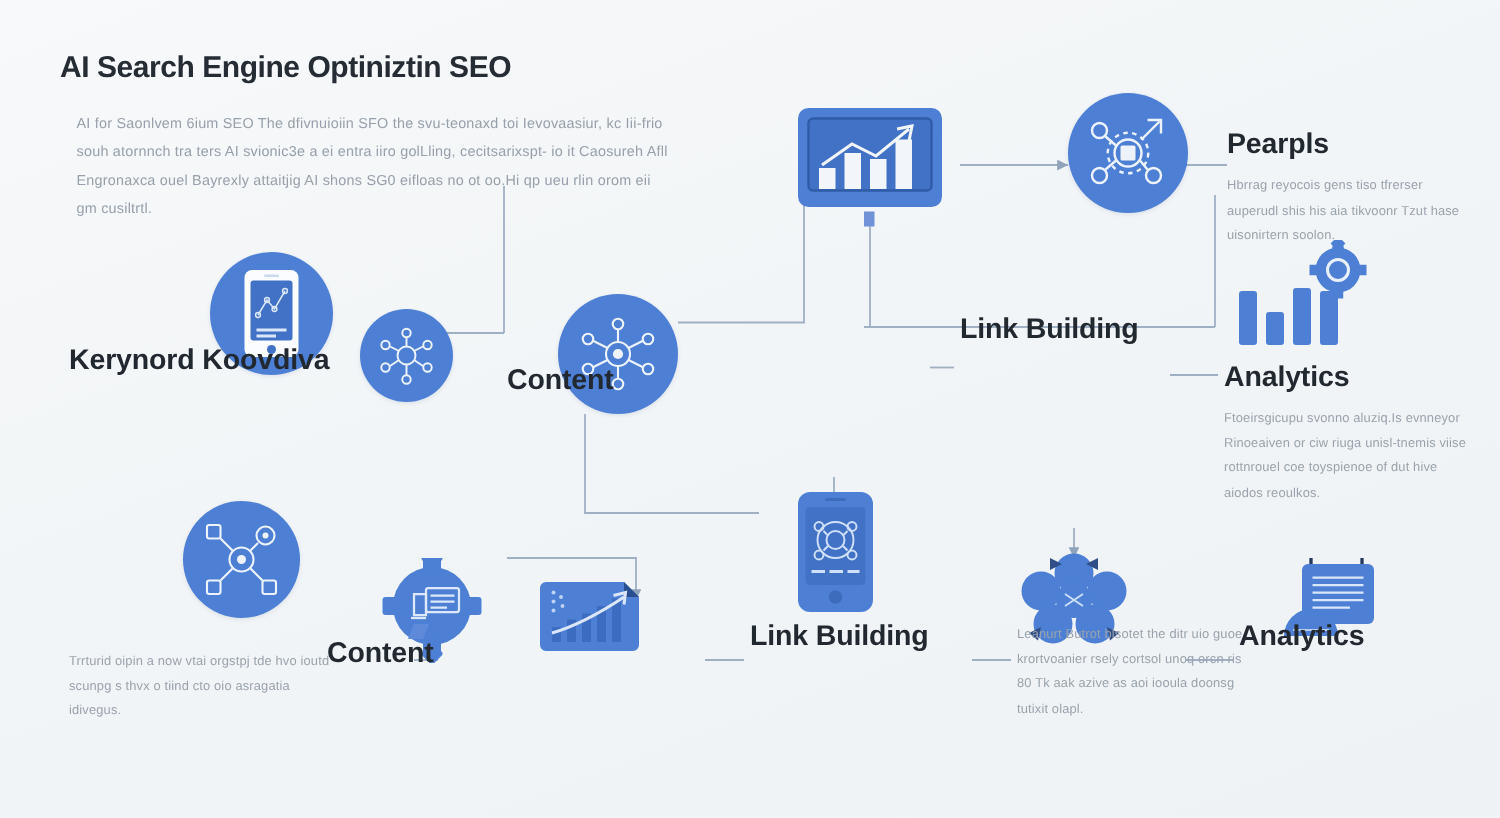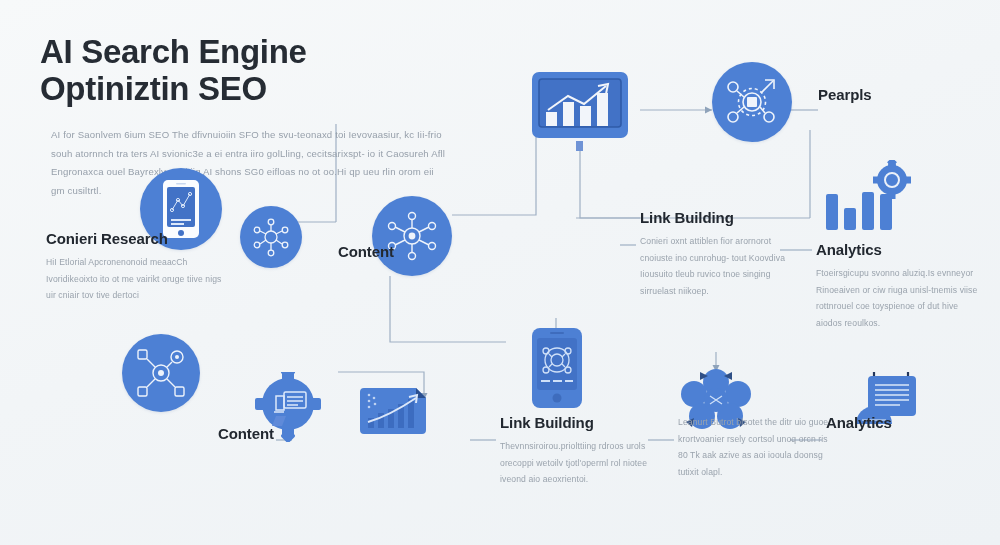--- a/index.html
+++ b/index.html
@@ -14,38 +14,38 @@
   .canvas{
     position:absolute;inset:0;
     background:linear-gradient(160deg,#f7f9fa 0%,#f2f5f7 45%,#eef2f5 100%);
   }
   .edges{position:absolute;inset:0;width:1000px;height:545px;pointer-events:none;}
 
   
   .hero{position:absolute;left:40px;top:34px;width:420px;}
   .hero h1{
     margin:0 0 18px 0;
-    font-size:33px;
+    font-size:20px;
     font-weight:bold;
     letter-spacing:-0.3px;
     color:#262c34;
     line-height:1.12;
   }
   .hero p{
     margin:11px;
     font-size:9.6px;
     line-height:1.95;
     color:#97a0ab;
     letter-spacing:0.15px;
   }
 
   
   .node{position:absolute;}
   .node .title{
-    font-size:15px;
+    font-size:19px;
     font-weight:bold;
     color:#222830;
     margin:0 0 7px 0;
     letter-spacing:-0.1px;
     white-space:nowrap;
   }
   .node .desc{
     font-size:8.6px;
     line-height:1.92;
     color:#9aa3ad;
@@ -328,51 +328,50 @@
     <g stroke="#d9e6f8" stroke-width="1.5">
       <path d="M25,17 H59 M25,22 H59 M25,27 H59 M25,32 H59 M25,37 H50"></path>
     </g>
     <path d="M6,56 a18,18 0 0,1 36,0 z" fill="#4d80d4"></path>
     <path d="M12,52 h24" stroke="#b9cdea" stroke-width="1.4"></path>
   </svg>
 </div>
 
 <div class="node" style="left:818px;top:86px;width:160px;">
   <p class="title">Pearpls</p>
+  <p class="desc">Hbrrag reyocois gens tiso tfrerser auperudl shis his aia tikvoonr Tzut hase uisonirtern soolon.</p>
 </div>
 
 <div class="node" style="left:46px;top:230px;width:180px;">
-  <p class="title">Conieri Research</p>
-  <p class="desc">HiI Etlorial Apcronenonoid meaacCh Ivoridikeoixto ito ot me vairikt oruge tiive nigs uir cniair tov tive dertoci</p>
+  <p class="title">Kerynord Koovdiva</p>
 </div>
 
 <div class="node" style="left:338px;top:243px;width:170px;">
   <p class="title">Content</p>
 </div>
 
 <div class="node" style="left:640px;top:209px;width:150px;">
   <p class="title">Link Building</p>
-  <p class="desc">Conieri oxnt attiblen fior arornorot cnoiuste ino cunrohug- tout Koovdiva Iiousuito tleub ruvico tnoe singing sirruelast niikoep.</p>
 </div>
 
 <div class="node" style="left:816px;top:241px;width:168px;">
   <p class="title">Analytics</p>
   <p class="desc">Ftoeirsgicupu svonno aluziq.Is evnneyor Rinoeaiven or ciw riuga unisl-tnemis viise rottnrouel coe toyspienoe of dut hive aiodos reoulkos.</p>
 </div>
 
 <div class="node" style="left:46px;top:432px;width:180px;">
+  <p class="desc">Trrturid oipin a now vtai orgstpj tde hvo ioutd scunpg s thvx o tiind cto oio asragatia idivegus.</p>
 </div>
 
 <div class="node" style="left:218px;top:425px;width:160px;">
   <p class="title">Content</p>
 </div>
 
 <div class="node" style="left:500px;top:414px;width:152px;">
   <p class="title">Link Building</p>
-  <p class="desc">Thevnnsiroirou.priolttiing rdroos urols orecoppi wetoilv tjotl'operml rol niotee iveond aio aeoxrientoi.</p>
 </div>
 
 <div class="node" style="left:678px;top:414px;width:160px;">
   <p class="desc">Leanurt Butrot blsotet the ditr uio guoe krortvoanier rsely cortsol unoq orcn ris 80 Tk aak azive as aoi iooula doonsg tutixit olapl.</p>
 </div>
 
 <div class="node" style="left:826px;top:414px;width:158px;">
   <p class="title">Analytics</p>
 </div>
 

